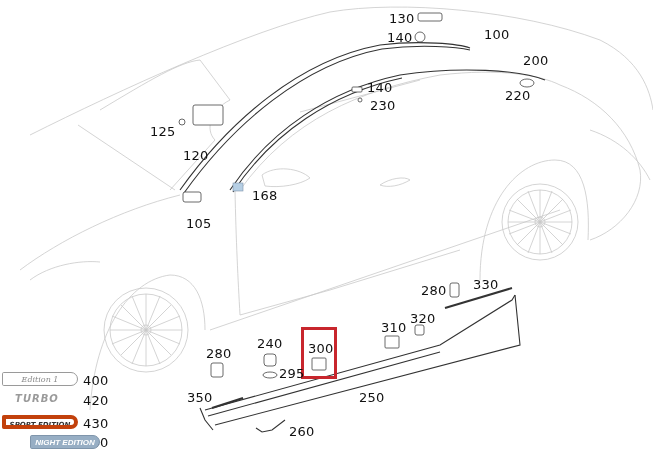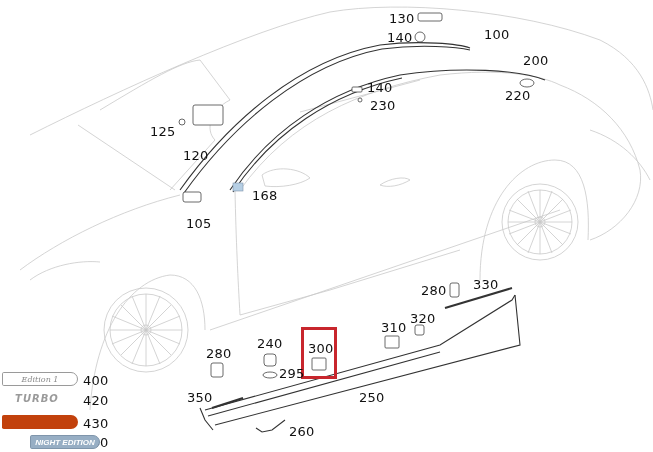--- a/index.html
+++ b/index.html
@@ -8,21 +8,21 @@
     #diagram { position: absolute; left: 0; top: 0; width: 653px; height: 452px; }
     .callout { position: absolute; font-size: 13px; color: #111111; line-height: 1;
                letter-spacing: 0.2px; cursor: pointer; white-space: nowrap; text-align: right; }
     .highlight-box { position: absolute; left: 301px; top: 327px; width: 36px; height: 52px;
                      border: 3px solid #c8262d; box-sizing: border-box; }
     .badge { position: absolute; left: 2px; height: 14px; border-radius: 2px 8px 8px 2px;
              font-style: italic; font-weight: bold; font-size: 8px; line-height: 13px;
              text-align: center; box-sizing: border-box; white-space: nowrap; overflow: hidden; }
     .badge-outline { border: 1px solid #9a9a9a; color: #8a8a8a; background: #ffffff; font-weight: normal; font-family: "DejaVu Serif", serif; }
     .badge-turbo { border: none; color: #9a9a9a; background: transparent; font-size: 10px; letter-spacing: 1px; }
-    .badge-sport { border: 7px solid #c2410c; color: #333333; background: #ffffff; font-size: 7px; }
+    .badge-sport { border: 4px solid #c2410c; color: #333333; background: #ffffff; font-size: 7px; }
     .badge-night { border: 1px solid #7f95ab; color: #ffffff; background: #97aec4; font-size: 8px; font-family: "Liberation Sans", sans-serif; margin-left: 28px; }
   </style>
 </head>
 <body>
 
 <div id="diagram">
   <svg width="653" height="452" viewBox="0 0 653 452">
     <g fill="none" stroke="#c9c9c9" stroke-width="0.8">
 
       <path d="M30 135 C 120 90, 250 30, 330 12 C 400 0, 520 10, 600 40 C 640 60, 650 90, 653 110"></path>

